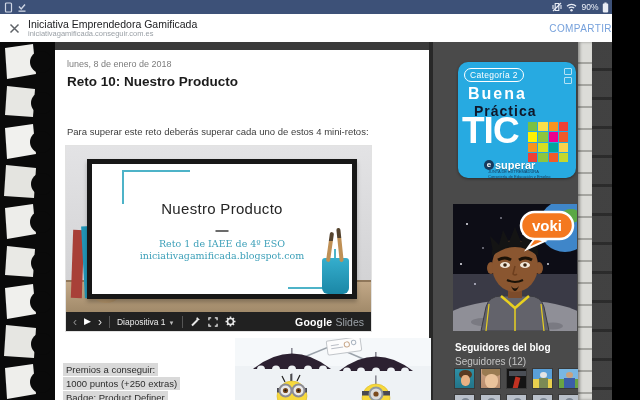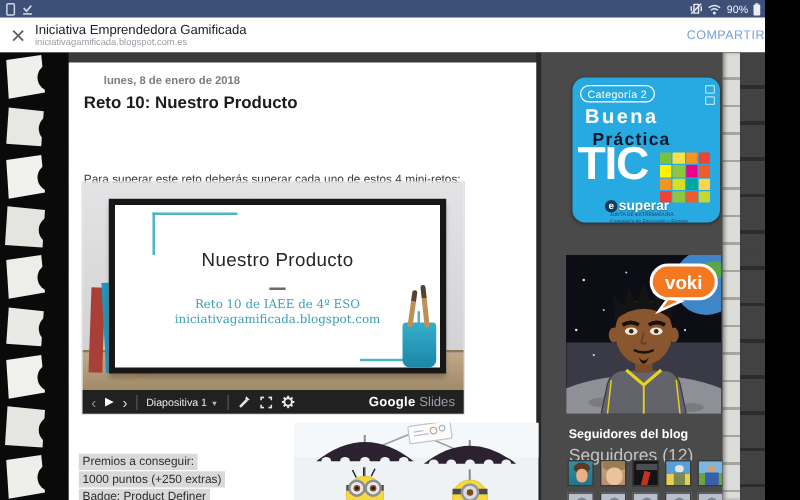--- a/index.html
+++ b/index.html
@@ -31,24 +31,24 @@
   #bg-strip { position:absolute; left:578px; top:0; width:14px; height:358px; background:#dcdcd8;
     background-image:repeating-linear-gradient(180deg, rgba(120,120,115,0) 0 20px, rgba(120,120,115,.55) 20px 22px);
     box-shadow:inset 2px 0 3px rgba(0,0,0,.35); }
   #bg-wood { position:absolute; left:592px; top:0; width:48px; height:358px;
     background:linear-gradient(90deg,#2a211b,#15100d);
     background-image:repeating-linear-gradient(180deg, rgba(255,255,255,.04) 0 26px, rgba(0,0,0,.25) 26px 29px); }
   #sheet-shadow { position:absolute; left:429px; top:0; width:4px; height:358px; background:#282828; }
 
   
   #sheet { position:absolute; left:55px; top:8px; width:374px; height:350px; background:#ffffff; }
-  .post-date { position:absolute; left:28px; top:9px; font-size:9px; color:#7c7c7c;font-weight:bold; }
+  .post-date { position:absolute; left:12px; top:9px; font-size:9px; color:#7c7c7c; }
   .post-title { position:absolute; left:12px; top:24px; font-size:13.5px; font-weight:bold; color:#1b1b1b; }
   .post-p { position:absolute; left:12px; font-size:9.5px; color:#3c3c3c; }
-  .p1 { top:56px; } .p2 { top:88px; }
+  .p1 { top:56px; } .p2 { top:76px; }
 
   
   .rewards { position:absolute; left:8px; top:313px; }
   .reward-line { display:table; background:#d9d9d9; color:#2e2e2e; font-size:9.5px;
     padding:1px 3px; margin-bottom:1px; white-space:nowrap; }
 
   
   #embed { position:absolute; left:10px; top:95px; width:307px; height:187px; border:1px solid #e2e2e2; cursor:pointer; }
   #scene { position:relative; width:305px; height:166px; background:linear-gradient(#e3e3e5,#cfcfd1); overflow:hidden; }
   .desk { position:absolute; left:0; top:134px; width:305px; height:32px;
@@ -111,21 +111,21 @@
   .mosaic span { display:block; }
   .brand-row { position:absolute; left:26px; top:97px; display:flex; align-items:center; gap:1px; }
   .e-circle { width:10px; height:10px; border-radius:50%; background:#163a5e; color:#fff;
     font-size:8px; font-weight:bold; text-align:center; line-height:10px; }
   .brand-rest { color:#fff; font-size:11px; font-weight:bold; text-shadow:0 1px 1px rgba(0,0,0,.35); }
   .org { position:absolute; left:30px; top:108px; font-size:4px; line-height:4.5px; color:#14395c; }
 
   #voki-box { position:absolute; left:20px; top:162px; width:124px; height:127px; background:#0d0d16; cursor:pointer; }
 
   .f-title { position:absolute; left:22px; top:300px; font-size:10px; font-weight:bold; color:#ffffff; }
-  .f-sub { position:absolute; left:22px; top:314px; font-size:14px; color:#c4c4c4; }
+  .f-sub { position:absolute; left:22px; top:314px; font-size:10px; color:#c4c4c4; }
   .av-row { position:absolute; left:21px; display:flex; gap:5px; }
   .row1 { top:326px; } .row2 { top:352px; }
   .av { position:relative; width:21px; height:21px; overflow:hidden; cursor:pointer; border:1px solid #3a3a3a; }
   .av1 { background:linear-gradient(#2e8fa5,#23758a); }
   .av1::before { content:""; position:absolute; left:4px; top:1px; width:13px; height:9px; border-radius:50%; background:#5a3a22; }
   .av1::after { content:""; position:absolute; left:6px; top:6px; width:9px; height:11px; border-radius:45%; background:#e9b183; }
   .av2 { background:linear-gradient(#cba183,#b98e6e); }
   .av2::before { content:""; position:absolute; left:1px; top:0; width:19px; height:8px; border-radius:0 0 50% 50%; background:#9a7b52; }
   .av2::after { content:""; position:absolute; left:4px; top:5px; width:13px; height:14px; border-radius:45%; background:#eac39c; }
   .av3 { background:#141414; }
@@ -177,21 +177,21 @@
   </div>
 
   <div id="app-bar">
     <div id="close-btn">
       <svg width="11" height="11" viewBox="0 0 11 11">
         <path d="M1.5 1.5 L9.5 9.5 M9.5 1.5 L1.5 9.5" stroke="#5f6368" stroke-width="1.5"></path>
       </svg>
     </div>
     <div class="ab-titles">
       <span class="ab-title">Iniciativa Emprendedora Gamificada</span>
-      <span class="ab-url">iniciativagamificada.blogspot.com.es</span>
+      <span class="ab-url">iniciativagamificada.conseguir.com.es</span>
     </div>
     <div class="ab-right">
       <span class="share">COMPARTIR</span>
       <span class="dots">⋮</span>
     </div>
   </div>
 
   <div id="page">
 
     <svg id="bg-left" width="55" height="358" viewBox="0 0 55 358">
@@ -249,21 +249,21 @@
           <div class="book-teal"></div>
           <div class="ball"></div>
           <div class="eraser"></div>
           <div class="pencil"></div>
           <div class="frame">
             <div class="slide-inner">
               <div class="bracket-tl"></div>
               <div class="bracket-br"></div>
               <div class="slide-title">Nuestro Producto</div>
               <div class="slide-div"></div>
-              <div class="slide-sub s1">Reto 10 de IAEE de 4º ESO</div>
+              <div class="slide-sub s1">Reto 1 de IAEE de 4º ESO</div>
               <div class="slide-sub s2">iniciativagamificada.blogspot.com</div>
             </div>
           </div>
           <div class="cup"></div>
           <div class="brush brush1"></div>
           <div class="brush brush2"></div>
         </div>
         <div id="slides-toolbar">
           <span class="tb-btn tb-prev">‹</span>
           <span class="tb-btn tb-play">▶</span>

